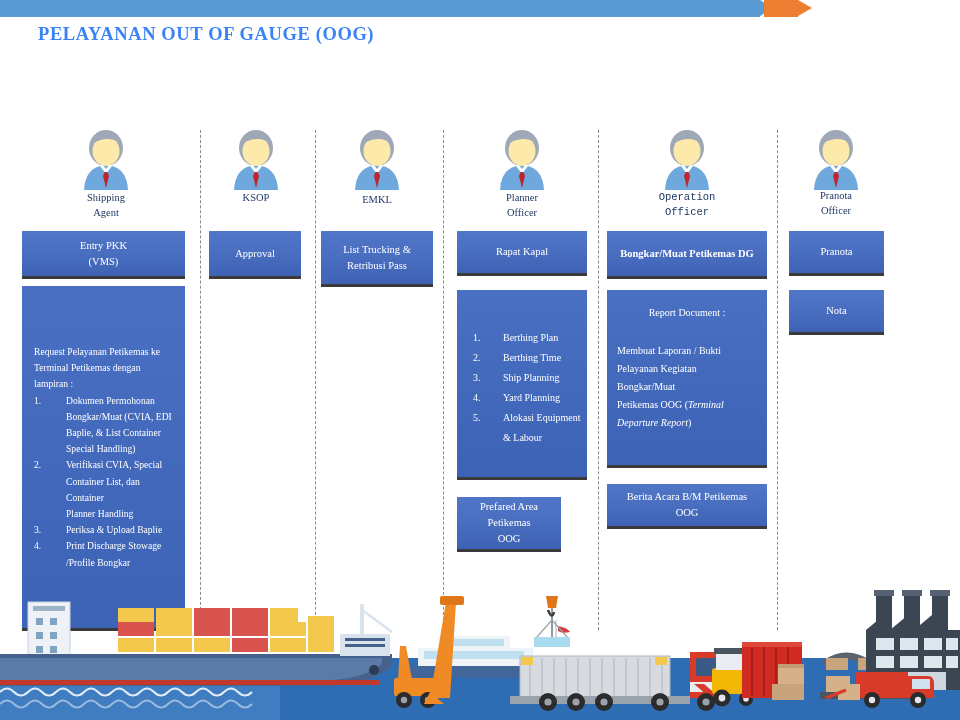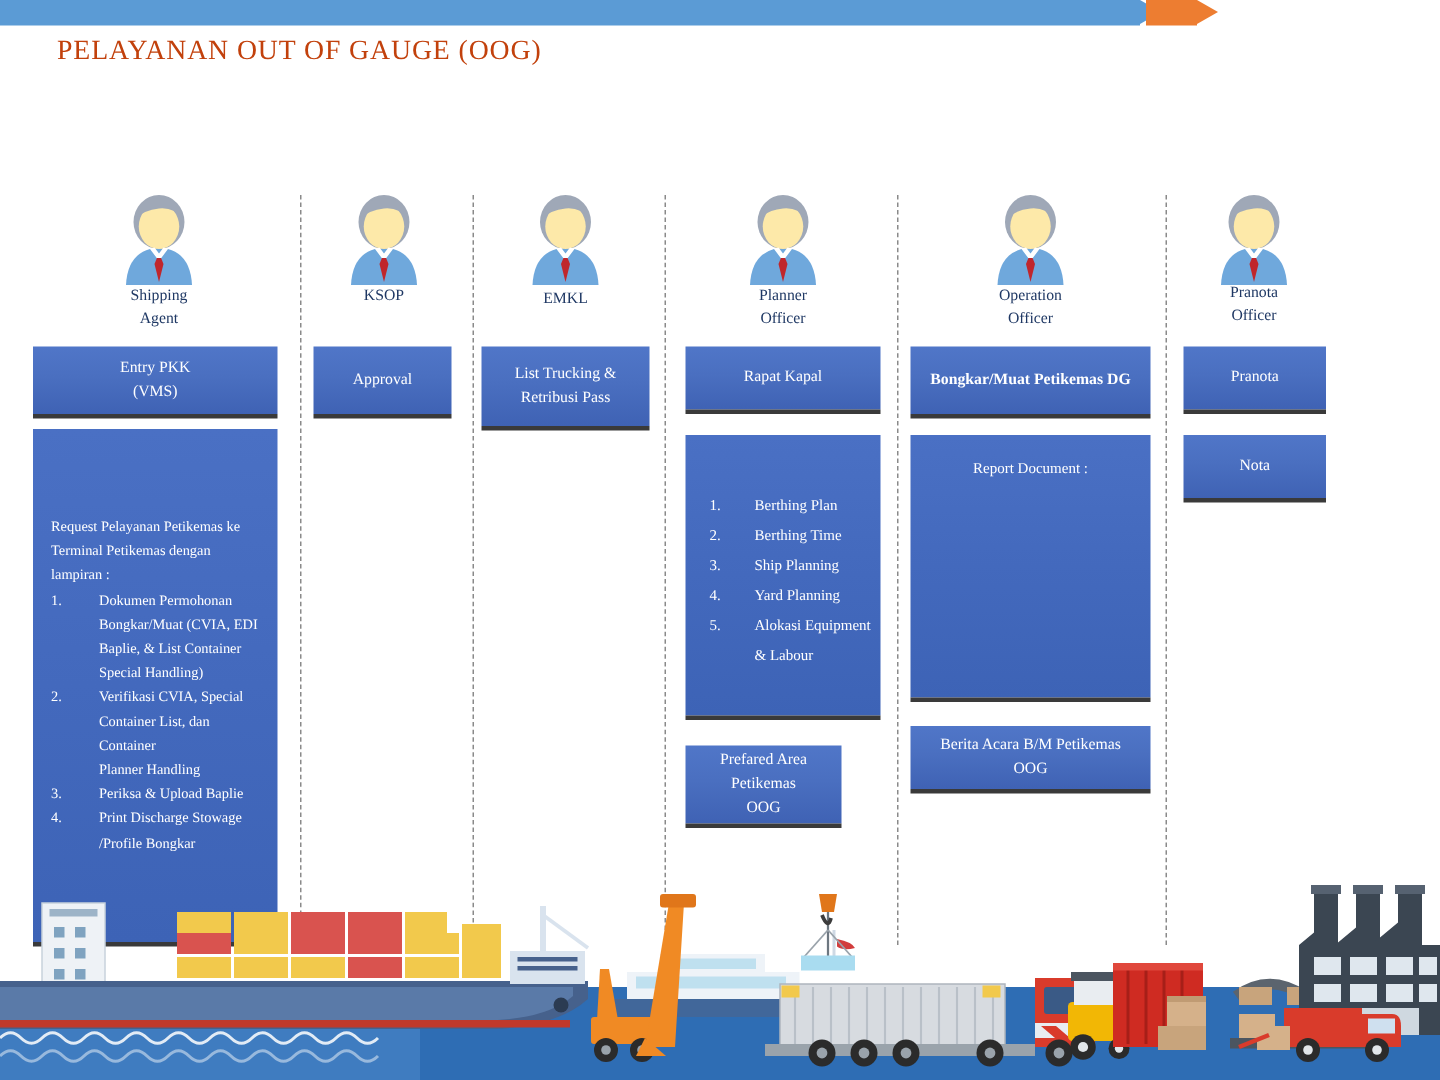--- a/index.html
+++ b/index.html
@@ -12,21 +12,21 @@
   .topbar{position:absolute;top:0;left:0;width:760px;height:17px;background:#5b9bd5;}
   .topbar:after{content:"";position:absolute;left:760px;top:0;width:0;height:0;
     border-top:8.5px solid transparent;border-bottom:8.5px solid transparent;border-left:14px solid #5b9bd5;}
   .topchev{position:absolute;top:0;left:764px;width:34px;height:17px;background:#ed7d31;}
   .topchev:after{content:"";position:absolute;left:34px;top:0;width:0;height:0;
     border-top:8.5px solid transparent;border-bottom:8.5px solid transparent;border-left:14px solid #ed7d31;}
 
   .page-title{
     position:absolute;left:38px;top:24px;
     font-family:"Liberation Serif", serif;
-    font-size:18.5px;font-weight:normal;color:#c2410c;letter-spacing:.6px;
+    font-size:18.5px;font-weight:bold;color:#3b82f6;letter-spacing:.6px;
     white-space:nowrap;
   }
 
   
   .vsep{position:absolute;top:130px;width:0;border-left:1.4px dashed #8a8a8a;height:500px;}
 
   
   .avatar{position:absolute;width:60px;height:62px;}
   .avatar svg{display:block;width:60px;height:62px;}
   .role{
@@ -177,21 +177,21 @@
       <g>
     <ellipse cx="30" cy="20" rx="17" ry="18" fill="#9fa8b7"></ellipse>
     <ellipse cx="30" cy="23" rx="13.5" ry="15" fill="#fde9a9"></ellipse>
     <path d="M14 18 Q16 4 30 4 Q44 4 46 18 Q40 10 30 11 Q20 12 14 18Z" fill="#9fa8b7"></path>
     <path d="M8 62 Q9 42 24 38 L36 38 Q51 42 52 62 Z" fill="#6fa8dc"></path>
     <path d="M24 38 L30 46 L36 38 L33 37 L30 41 L27 37 Z" fill="#ffffff"></path>
     <path d="M28.6 44 L31.4 44 L33 48 L30 60 L27 48 Z" fill="#c0262c"></path>
   </g>
     </svg>
 </div>
-<div class="role" style="left:627px;top:190px;">
+<div class="role" style="left:627px;top:190px;font-family:Liberation Mono, monospace;">
   <div>Operation</div>
   <div>Officer</div>
 </div>
 
 <div class="avatar" style="left:806px;top:128px;">
   <svg viewBox="0 0 60 62">
       <g>
     <ellipse cx="30" cy="20" rx="17" ry="18" fill="#9fa8b7"></ellipse>
     <ellipse cx="30" cy="23" rx="13.5" ry="15" fill="#fde9a9"></ellipse>
     <path d="M14 18 Q16 4 30 4 Q44 4 46 18 Q40 10 30 11 Q20 12 14 18Z" fill="#9fa8b7"></path>
@@ -290,20 +290,30 @@
     <div>OOG</div>
   </div>
 </div>
 
 <div class="box" style="left:607px;top:231px;width:160px;height:48px;font-weight:bold;">
   <div class="inner">Bongkar/Muat Petikemas DG</div>
 </div>
 
 <div class="reportbox" style="left:607px;top:290px;width:160px;height:178px;">
   <div class="hdr">Report Document :</div>
+  <div class="bdy">
+    <div>Membuat Laporan / Bukti</div>
+    <div>Pelayanan Kegiatan Bongkar/Muat</div>
+    <div>
+      <span>Petikemas OOG (</span><i>Terminal</i>
+    </div>
+    <div>
+      <i>Departure Report</i><span>)</span>
+    </div>
+  </div>
 </div>
 
 <div class="box" style="left:607px;top:484px;width:160px;height:45px;">
   <div class="inner">Berita Acara B/M Petikemas OOG</div>
 </div>
 
 <div class="box" style="left:789px;top:231px;width:95px;height:45px;">
   <div class="inner">Pranota</div>
 </div>
 

